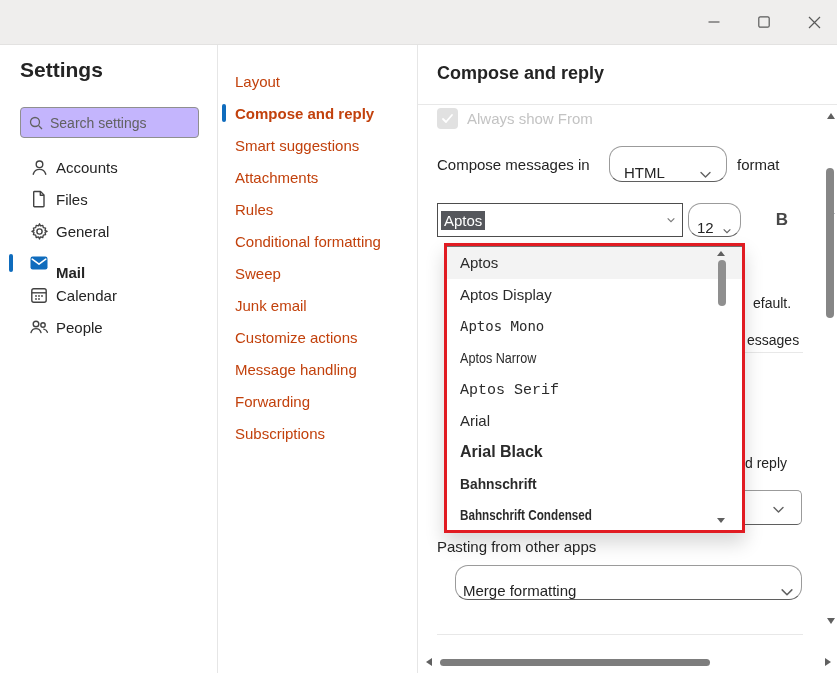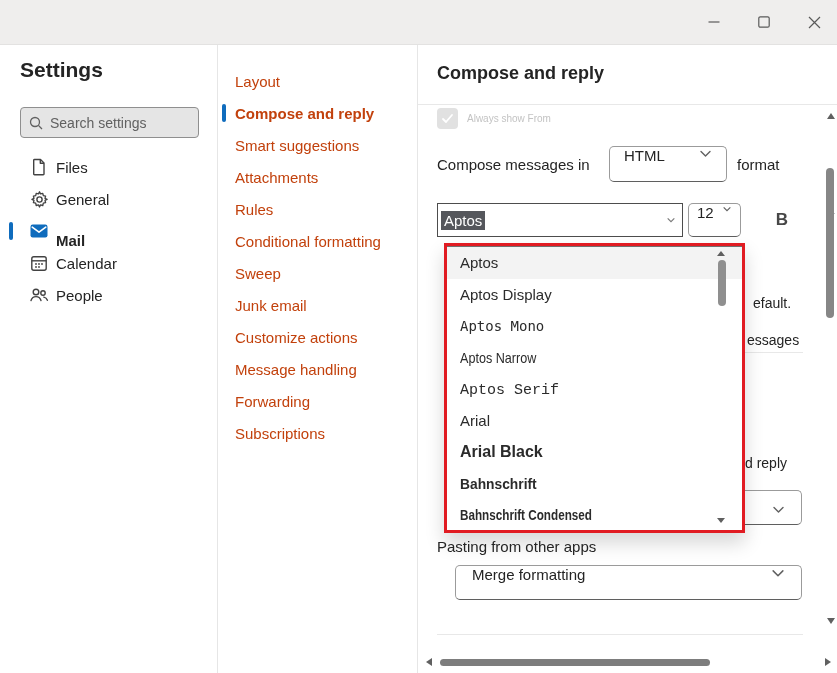--- a/index.html
+++ b/index.html
@@ -11,21 +11,21 @@
   .titlebar { position:absolute; left:0; top:0; width:837px; height:45px; background:#efeeed; border-bottom:1px solid #e3e2e1; }
   .win-controls { position:absolute; right:8px; top:7px; display:flex; gap:20px; }
   .win-btn { width:30px; height:30px; display:flex; align-items:center; justify-content:center; cursor:pointer; }
 
   
   .left-panel { position:absolute; left:0; top:45px; width:218px; height:656px; background:#fff; border-right:1px solid #e6e6e6; }
   .nav-panel  { position:absolute; left:218px; top:45px; width:200px; height:628px; background:#fff; border-right:1px solid #e6e6e6; }
   .main-panel { position:absolute; left:418px; top:45px; width:419px; height:628px; background:#fff; }
 
   .settings-title { position:absolute; left:20px; top:13px; font-size:21px; font-weight:700; color:#242424; }
-  .search-box { position:absolute; left:20px; top:62px; width:179px; height:31px; border:1px solid #8f8f8f; border-radius:4px; background:#e5e5e5; display:flex; align-items:center; padding:0 8px; gap:7px; }
+  .search-box { position:absolute; left:20px; top:62px; width:179px; height:31px; border:1px solid #8f8f8f; border-radius:4px; background:#c4b5fd; display:flex; align-items:center; padding:0 8px; gap:7px; }
   .search-box input { border:none; outline:none; font-family:"Liberation Sans",sans-serif; font-size:14px; color:#242424; width:130px; background:transparent; }
   .search-box input::placeholder { color:#616161; }
 
   .side-list { position:absolute; left:0; top:106px; width:218px; }
   .side-item { position:relative; height:32px; display:flex; align-items:center; cursor:pointer; }
   .side-item .sel-bar { position:absolute; left:9px; top:7px; width:4px; height:18px; border-radius:2px; background:var(--accent,#0f6cbd); display:none; }
   .side-item.selected .sel-bar { display:block; }
   .side-item .icon { position:absolute; left:29px; width:20px; height:20px; display:flex; align-items:center; justify-content:center; }
   .side-item .lbl { position:absolute; left:56px; font-size:15px; color:#242424; }
   .side-item.selected .lbl { font-weight:700;margin-top:18px; }
@@ -36,25 +36,25 @@
   .nav-item.selected .sel-bar { display:block; }
   .nav-item .lbl { position:absolute; left:17px; font-size:15px; color:#c2410c; white-space:nowrap; }
   .nav-item.selected .lbl { font-weight:700; }
 
   
   .page-heading { position:absolute; left:19px; top:18px; font-size:18px; font-weight:700; color:#242424; }
   .heading-divider { position:absolute; left:0; top:59px; width:419px; height:1px; background:#e8e8e8; }
 
   .chk-row { position:absolute; left:19px; top:63px; display:flex; align-items:center; gap:9px; }
   .chk-box { width:21px; height:21px; border-radius:4px; background:#e1e1e1; display:flex; align-items:center; justify-content:center; }
-  .chk-label { font-size:10px; color:#c3c3c3; }
+  .chk-label { font-size:15px; color:#c3c3c3; }
 
   .compose-row { position:absolute; left:19px; top:101px; width:400px; height:36px; }
   .compose-row .before { position:absolute; left:0; top:10px; font-size:15px; }
-  .fluent-select { border:1px solid #9b9b9b; border-bottom-color:#5f5f5f; border-radius:5px; background:#fff; display:flex; align-items:flex-start; justify-content:space-between; cursor:pointer; }
+  .fluent-select { border:1px solid #9b9b9b; border-bottom-color:#5f5f5f; border-radius:13px; background:#fff; display:flex; align-items:flex-end; justify-content:space-between; cursor:pointer; }
   .sel-html { position:absolute; left:172px; top:0; width:118px; height:36px; padding:0 14px; }
   .sel-html .val { font-size:15px; }
   .compose-row .after { position:absolute; left:300px; top:10px; font-size:15px; }
 
   .font-row { position:absolute; left:19px; top:158px; width:400px; height:34px; }
   .font-combo { position:absolute; left:0; top:0; width:246px; height:34px; border:1.5px solid #4d4d4d; background:#fff; display:flex; align-items:center; padding:0 6px 0 3px; cursor:text; }
   .font-combo .selval { background:#55575c; color:#fff; font-size:15px; padding:1px 3px; }
   .font-combo .chev { position:absolute; right:6px; top:11px; }
   .size-combo { position:absolute; left:251px; top:0; width:53px; height:34px; padding:0 8px; }
   .size-combo .val { font-size:15px; }
@@ -80,21 +80,21 @@
   .f-serif  { font-family:Liberation Mono, monospace; }
   .f-black  { font-family:Liberation Sans, sans-serif; font-weight:800; font-size:16px; }
   .f-din    { font-family:"Liberation Sans",sans-serif; font-weight:600; transform:scaleX(0.92); }
   .f-dincond{ font-family:"Liberation Sans",sans-serif; font-weight:700; transform:scaleX(0.78); }
   .fd-scroll-thumb { position:absolute; right:16px; top:13px; width:8px; height:46px; border-radius:4px; background:#8f8f8f; cursor:pointer; }
   .fd-arrow { position:absolute; right:17px; width:0; height:0; border-left:4px solid transparent; border-right:4px solid transparent; cursor:pointer; }
   .fd-arrow.up { top:4px; border-bottom:5px solid #5f5f5f; }
   .fd-arrow.down { bottom:7px; border-top:5px solid #5f5f5f; }
 
   .pasting-label { position:absolute; left:19px; top:493px; font-size:15px; }
-  .sel-merge { position:absolute; left:37px; top:520px; width:347px; height:35px; padding:0 16px; }
+  .sel-merge { position:absolute; left:37px; top:520px; width:347px; height:35px; padding:0 7px; }
   .sel-merge .val { font-size:15px; }
   .bottom-divider { position:absolute; left:19px; top:589px; width:366px; height:1px; background:#e8e8e8; }
 
   
   .v-scroll-thumb { position:absolute; left:826px; top:168px; width:8px; height:150px; border-radius:4px; background:#868686; cursor:pointer; }
   .v-arrow { position:absolute; left:827px; width:0; height:0; border-left:4px solid transparent; border-right:4px solid transparent; cursor:pointer; }
   .v-arrow.up { top:113px; border-bottom:6px solid #606060; }
   .v-arrow.down { top:618px; border-top:6px solid #606060; }
   .h-scroll-thumb { position:absolute; left:440px; top:659px; width:270px; height:7px; border-radius:4px; background:#7d7d7d; cursor:pointer; }
   .h-arrow { position:absolute; top:658px; width:0; height:0; border-top:4px solid transparent; border-bottom:4px solid transparent; cursor:pointer; }
@@ -131,20 +131,30 @@
   <div class="left-panel">
     <div class="settings-title">Settings</div>
     <div class="search-box">
       <svg width="14" height="14" viewBox="0 0 14 14">
           <circle cx="6" cy="6" r="4.5" fill="none" stroke="#616161" stroke-width="1.3"></circle>
           <line x1="9.4" y1="9.4" x2="13" y2="13" stroke="#616161" stroke-width="1.3"></line>
         </svg>
       <input type="text" placeholder="Search settings" style="">
     </div>
     <div class="side-list">
+      <div class="side-item">
+
+        <span class="icon">
+          <svg width="19" height="19" viewBox="0 0 19 19">
+              <circle cx="9.5" cy="6.3" r="3.3" fill="none" stroke="#424242" stroke-width="1.4"></circle>
+              <path d="M3.2 16.2c1-3.2 3.4-4.8 6.3-4.8s5.3 1.6 6.3 4.8" fill="none" stroke="#424242" stroke-width="1.4" stroke-linecap="round"></path>
+            </svg>
+        </span>
+        <span class="lbl">Accounts</span>
+      </div>
       <div class="side-item">
 
         <span class="icon">
           <svg width="18" height="18" viewBox="0 0 18 18">
               <path d="M4.5 1.5h6l3.5 3.5v11a0.8 0.8 0 0 1-0.8 0.8H4.5a0.8 0.8 0 0 1-0.8-0.8v-14a0.8 0.8 0 0 1 0.8-0.5z" fill="none" stroke="#424242" stroke-width="1.4" stroke-linejoin="round"></path>
               <path d="M10.3 1.7v3.5H14" fill="none" stroke="#424242" stroke-width="1.4" stroke-linejoin="round"></path>
             </svg>
         </span>
         <span class="lbl">Files</span>
       </div>

